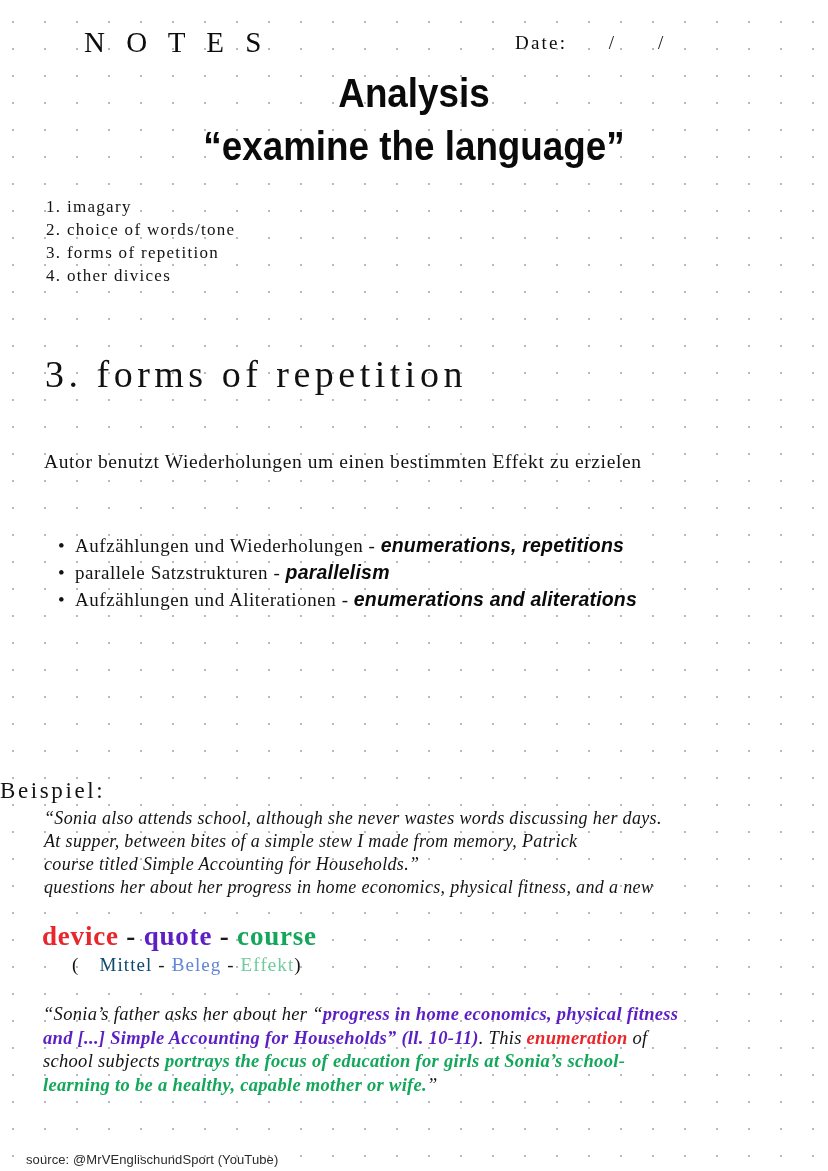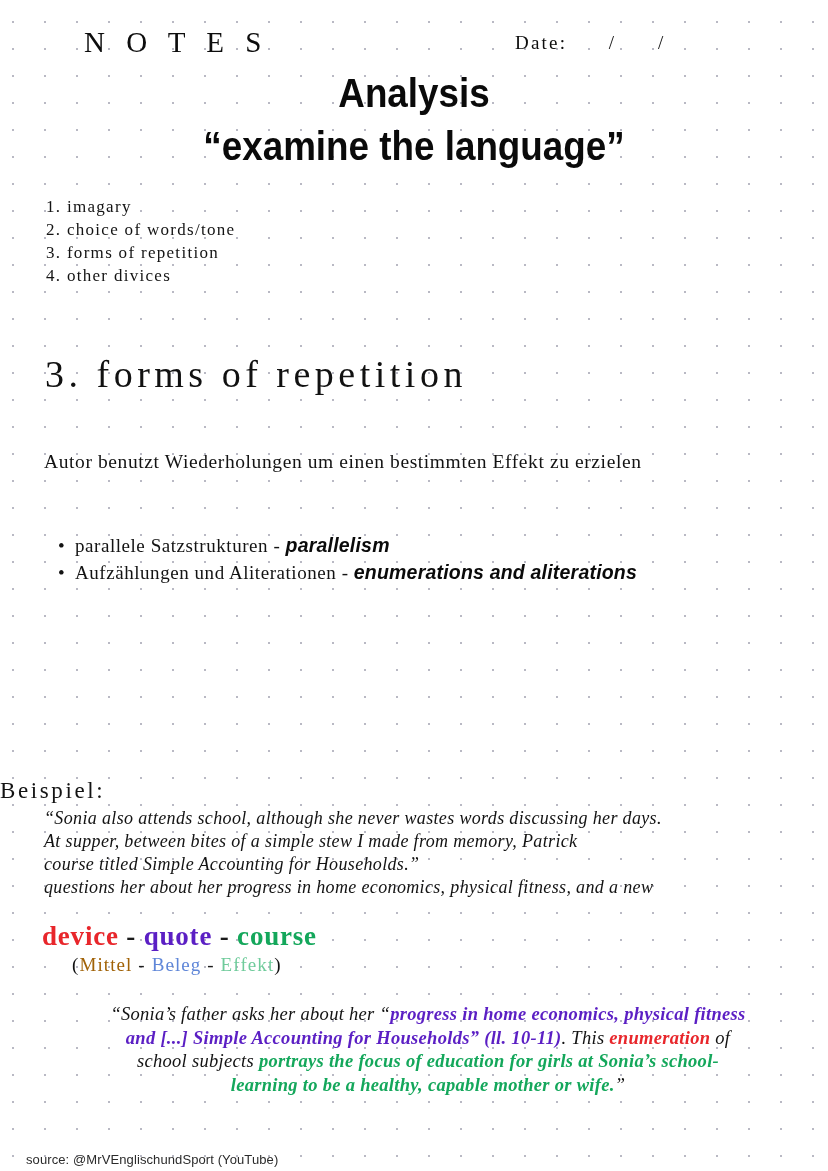--- a/index.html
+++ b/index.html
@@ -200,38 +200,38 @@
     font-family: "Liberation Serif", serif;
     font-size: 19px;
     letter-spacing: 1.1px;
     white-space: pre;
     color: #111111;
   }
   .c-device { color: #e8262b; }
   .c-quote  { color: #5b1fc4; }
   .c-effect { color: #14a75b; }
   .c-dash   { color: #1b1b1b; }
-  .c-mittel { color: #a16207; }
+  .c-mittel { color: #0c4a6e; margin-left: 20px; }
   .c-beleg  { color: #5f86d8; }
   .c-effekt { color: #6fcb9b; }
 
   
   .analysis {
     position: absolute;
     left: 43px;
     top: 1003px;
     width: 770px;
     font-family: "Liberation Serif", serif;
     font-style: italic;
     font-size: 18.5px;
     line-height: 23.5px;
     letter-spacing: 0.3px;
     color: #131313;
   }
-  .analysis .al { white-space: nowrap; text-align: center; }
+  .analysis .al { white-space: nowrap; }
   .a-quote {
     color: #5b1fc4;
     font-weight: bold;
   }
   .a-device {
     color: #e8262b;
     font-weight: bold;
   }
   .a-effect {
     color: #14a75b;
@@ -271,20 +271,21 @@
     <div class="li">2. choice of words/tone</div>
     <div class="li">3. forms of repetition</div>
     <div class="li">4. other divices</div>
   </div>
 
   <div class="sec-head">3. forms of repetition</div>
 
   <div class="intro">Autor benutzt Wiederholungen um einen bestimmten Effekt zu erzielen</div>
 
   <div class="bullets">
+    <div class="b"><span class="dot">•</span><span>Aufzählungen und Wiederholungen</span><span>&nbsp;-&nbsp;</span><span class="term">enumerations, repetitions</span></div>
     <div class="b"><span class="dot">•</span><span>parallele Satzstrukturen</span><span>&nbsp;-&nbsp;</span><span class="term">parallelism</span></div>
     <div class="b"><span class="dot">•</span><span>Aufzählungen und Aliterationen</span><span>&nbsp;-&nbsp;</span><span class="term">enumerations and aliterations</span></div>
   </div>
 
   <div class="beispiel">Beispiel:</div>
 
   <div class="quote">
     <div class="ql">“Sonia also attends school, although she never wastes words discussing her days.</div>
     <div class="ql">At supper, between bites of a simple stew I made from memory, Patrick</div>
     <div class="ql">course titled Simple Accounting for Households.”</div>

